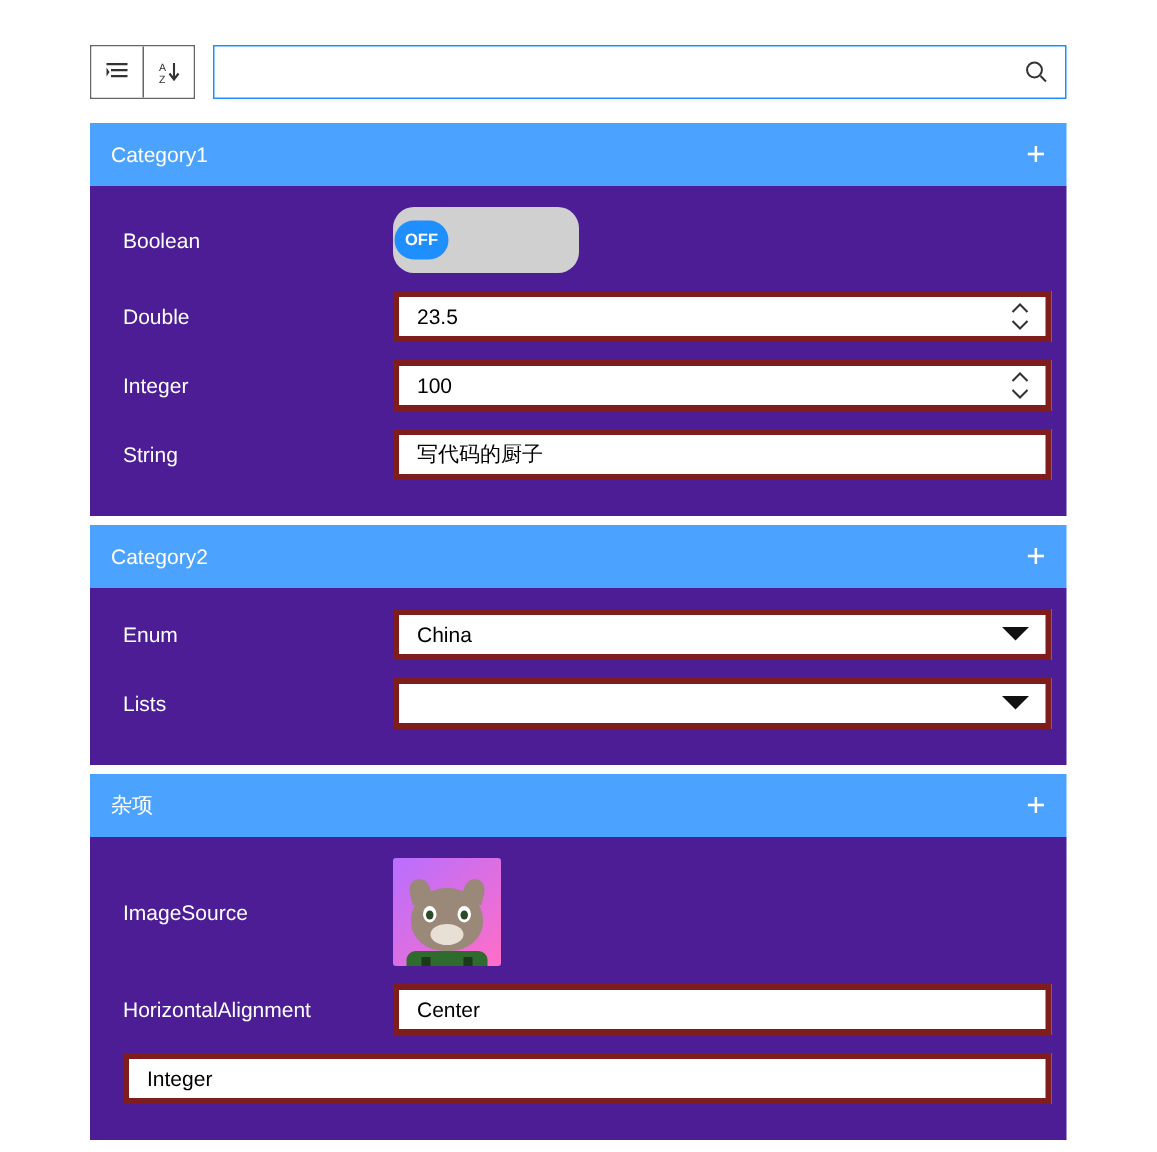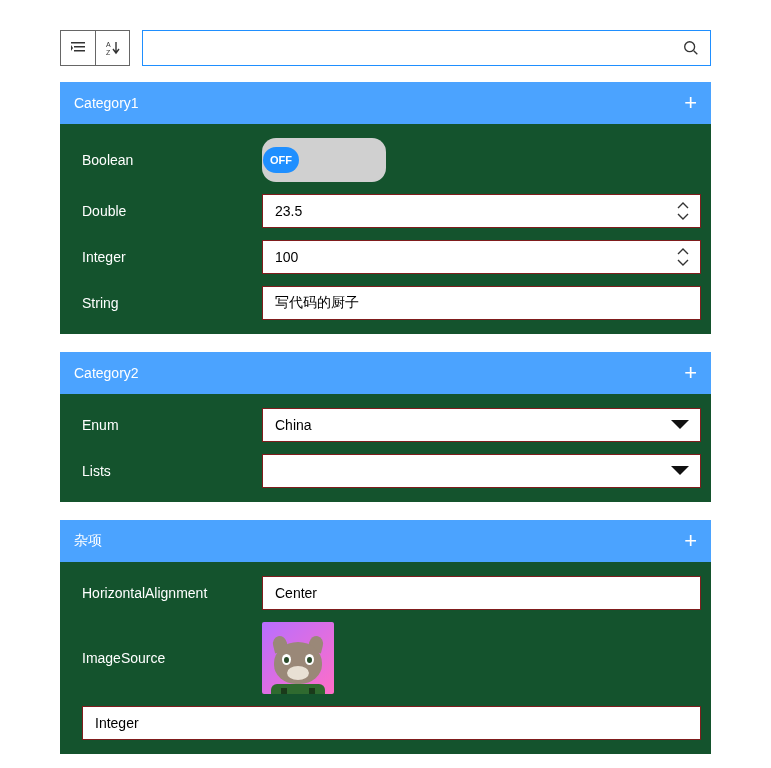--- a/index.html
+++ b/index.html
@@ -5,33 +5,33 @@
 * { box-sizing: border-box; margin: 0; padding: 0; }
 body { font-family: "Segoe UI", Arial, sans-serif; font-size: 14px; background: #fff; padding: 30px 60px; width: 771px; }
 .toolbar { display: flex; gap: 12px; margin-bottom: 16px; align-items: stretch; }
 .tool-group { display: flex; border: 1px solid #666; height: 36px; }
 .tool-btn { width: 34px; display: flex; align-items: center; justify-content: center; background: #fff; cursor: pointer; }
 .tool-btn + .tool-btn { border-left: 1px solid #666; }
 .search-wrap { flex: 1; position: relative; border: 1.5px solid #1f8fff; display: flex; align-items: center; padding: 0 10px; }
 .search-input { flex: 1; border: none; outline: none; font-size: 14px; height: 32px; background: transparent; }
 .search-icon { width: 18px; height: 18px; }
 
-.category { margin-bottom: 18px; }
+.category { margin-bottom: 6px; }
 .cat-header { background: #4ba3ff; color: #fff; padding: 10px 14px; display: flex; justify-content: space-between; align-items: center; font-size: 14px; }
 .cat-header .plus { font-size: 22px; font-weight: 300; line-height: 1; }
-.cat-body { background: #14532d; padding: 8px 10px 8px 22px; }
+.cat-body { background: #4c1d95; padding: 8px 10px 18px 22px; }
 
 .row { display: flex; align-items: center; min-height: 40px; padding: 6px 0; }
 .row .label { width: 180px; color: #fff; font-size: 14px; }
 .row .control { flex: 1; }
 
 .toggle { width: 124px; height: 44px; background: #d0d0d0; border-radius: 14px; display: flex; align-items: center; position: relative; }
 .toggle-knob { width: 36px; height: 26px; background: #1f8fff; border-radius: 13px; display: flex; align-items: center; justify-content: center; color: #fff; font-size: 11px; font-weight: 600; margin-left: 1px; }
 
-.num-input, .text-input, .select-input { width: 100%; height: 34px; border: 1px solid #7f1d1d; background: #fff; display: flex; align-items: center; padding: 0 12px; font-size: 14px; position: relative; }
+.num-input, .text-input, .select-input { width: 100%; height: 34px; border: 4px solid #7f1d1d; background: #fff; display: flex; align-items: center; padding: 0 12px; font-size: 14px; position: relative; }
 .num-input .value, .text-input .value, .select-input .value { flex: 1; }
 .spinner { position: absolute; right: 6px; top: 2px; bottom: 2px; width: 18px; display: flex; flex-direction: column; justify-content: center; gap: 2px; }
 .spinner svg { display:block; }
 .select-caret { position: absolute; right: 10px; }
 
 .img-thumb { width: 72px; height: 72px; background: linear-gradient(135deg,#b86eff,#ff6ec7); display:flex; align-items:flex-end; justify-content:center; overflow:hidden; border-radius:2px; }
 .cat-face { width:58px; height:58px; position:relative; }
 .cat-head { width:48px; height:42px; background:#9a8878; border-radius:50% 50% 46% 46%; position:absolute; top:6px; left:5px; }
 .cat-ear { width:14px; height:16px; background:#9a8878; position:absolute; top:0; border-radius:50% 50% 0 0; }
 .cat-ear.l { left:4px; transform:rotate(-14deg); }
@@ -161,44 +161,44 @@
   </div>
 </div>
 
 <div class="category">
   <div class="cat-header">
     <span>杂项</span>
     <span class="plus">+</span>
   </div>
   <div class="cat-body">
     <div class="row">
-      <div class="label">HorizontalAlignment</div>
-      <div class="control">
-        <div class="text-input">
-          <span class="value">Center</span>
-        </div>
-      </div>
-    </div>
-    <div class="row">
       <div class="label">ImageSource</div>
       <div class="control">
         <div class="img-thumb">
           <div class="cat-face">
             <div class="cat-ear l"></div>
               <div class="cat-ear r"></div>
             <div class="cat-head"></div>
             <div class="cat-eye l"></div>
               <div class="cat-eye r"></div>
             <div class="cat-muz"></div>
             <div class="cat-shirt"></div>
           </div>
         </div>
       </div>
     </div>
     <div class="row">
+      <div class="label">HorizontalAlignment</div>
+      <div class="control">
+        <div class="text-input">
+          <span class="value">Center</span>
+        </div>
+      </div>
+    </div>
+    <div class="row">
       <div class="control">
         <div class="text-input">
           <span class="value">Integer</span>
         </div>
       </div>
     </div>
   </div>
 </div>
 
 </body></html>

